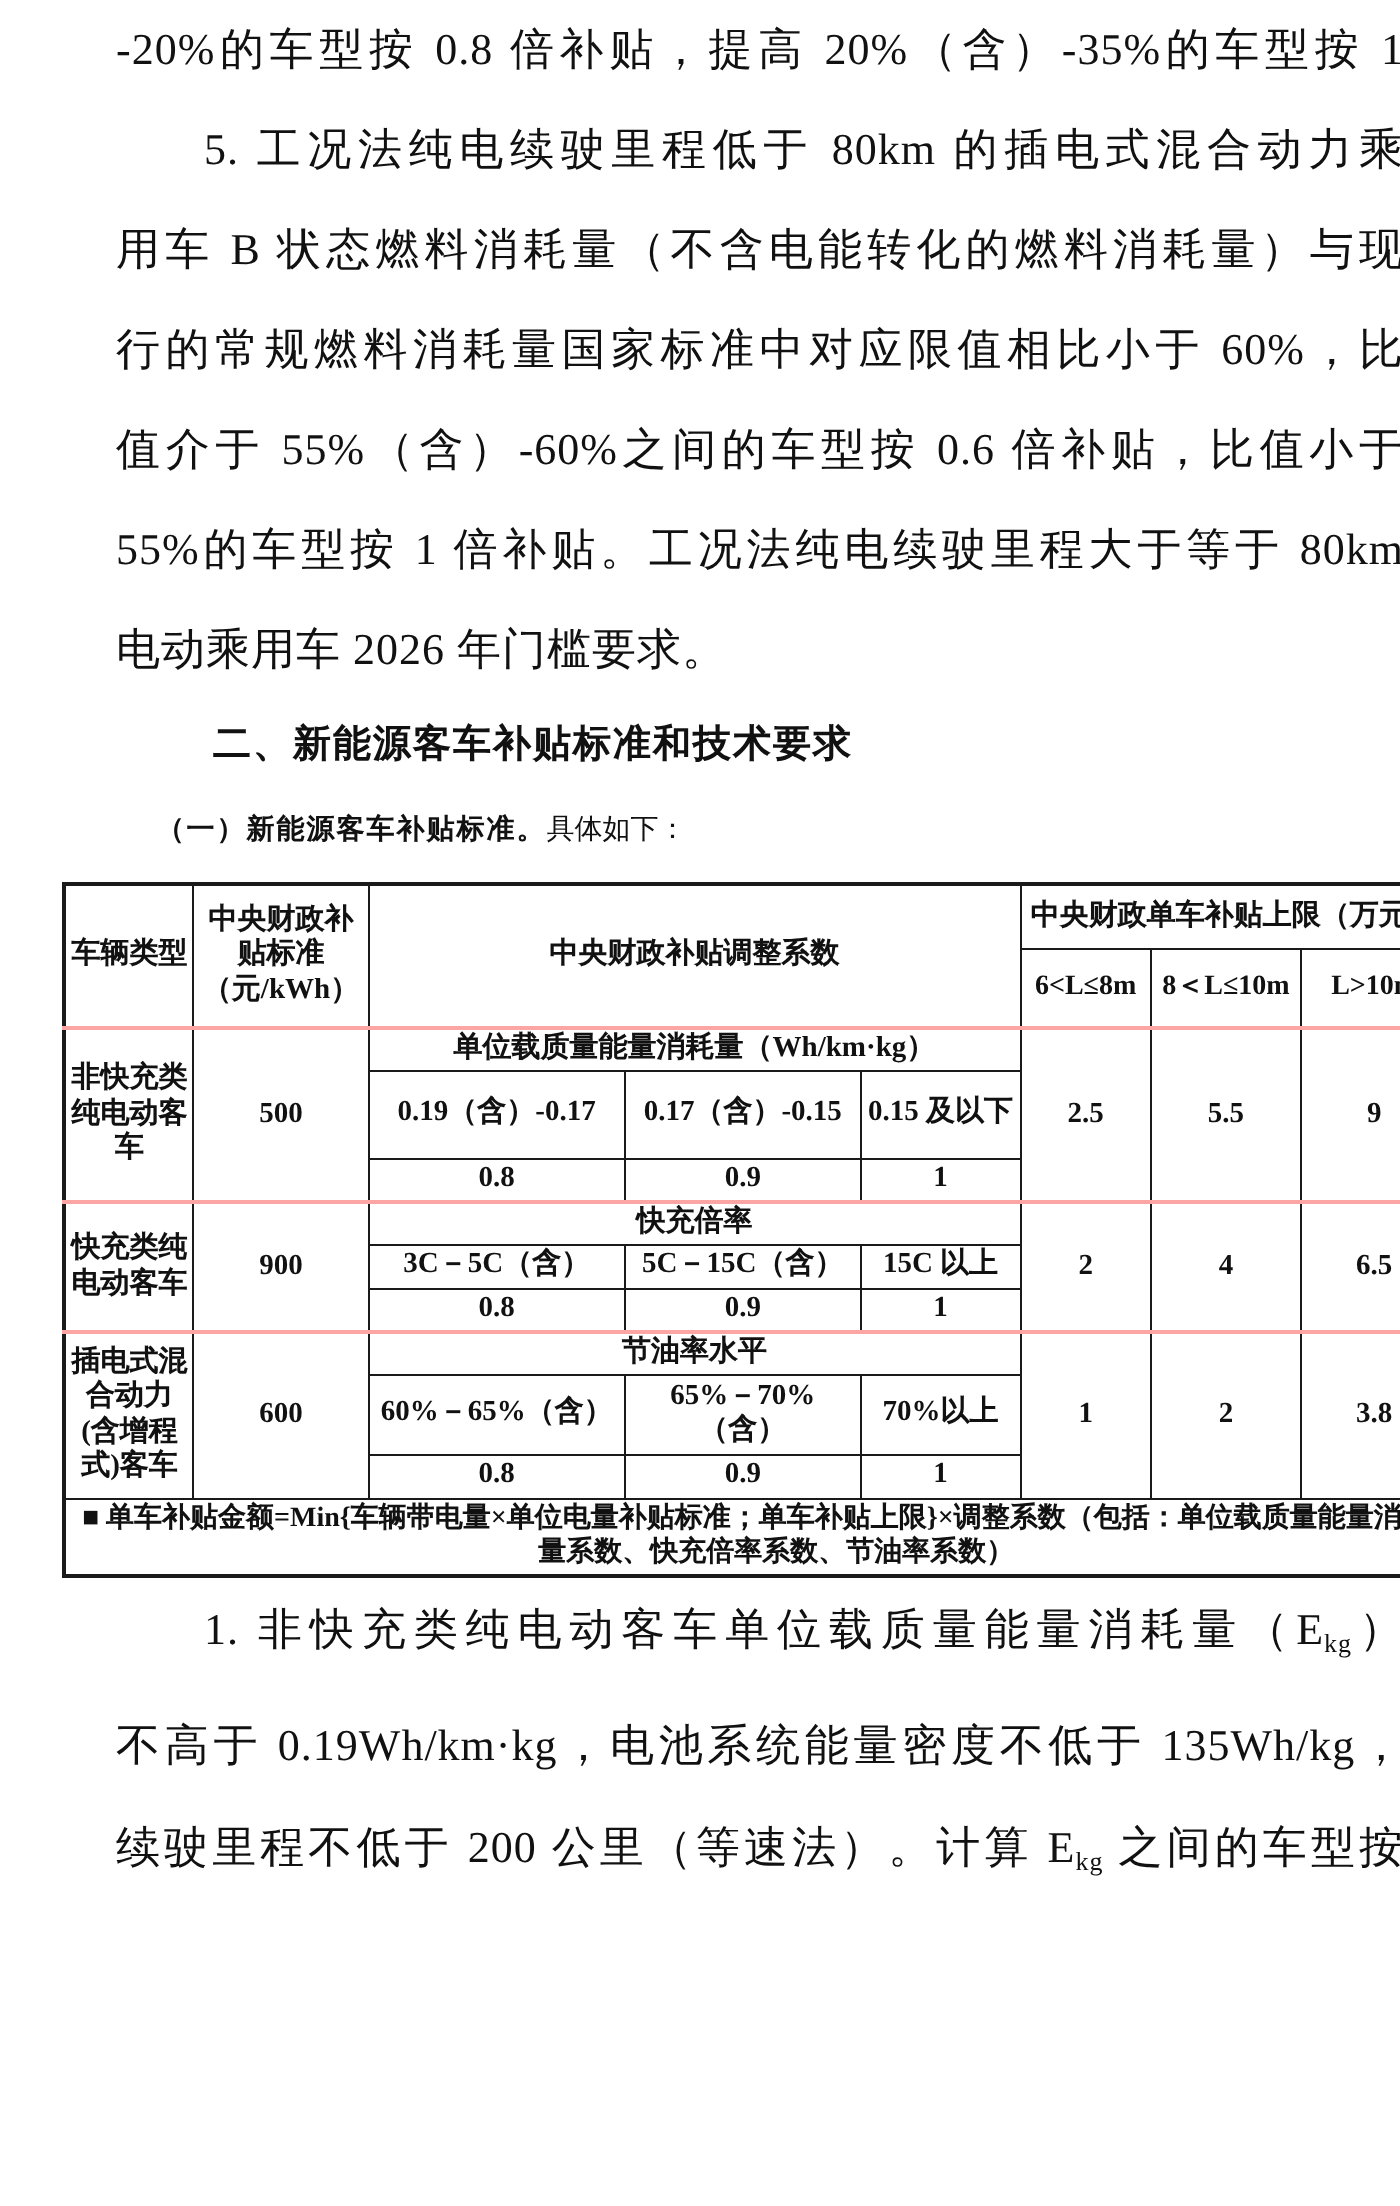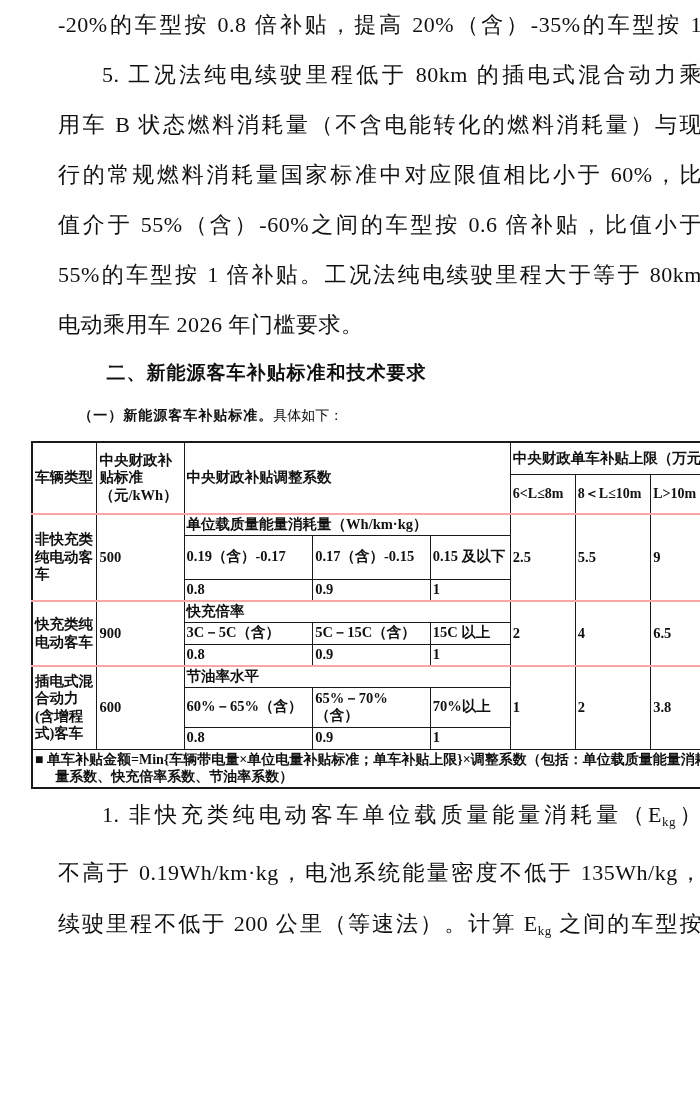--- a/index.html
+++ b/index.html
@@ -57,21 +57,21 @@
     border-collapse: collapse;
     border: 2px solid #1a1a1a;
     table-layout: fixed;
     font-family: "Liberation Serif", "DejaVu Serif", serif;
     font-weight: 700;
     font-size: 14.5px;
     color: #111111;
   }
   table.subsidy th, table.subsidy td {
     border: 1px solid #1a1a1a;
-    text-align: left;
+    text-align: center;
     vertical-align: middle;
     padding: 1px 2px;
     line-height: 17.5px;
     overflow: hidden;
   }
   tr.group-top > th, tr.group-top > td { border-top: 2px solid #fca5a5; }
   .subhead-cell { white-space: nowrap; font-size: 14px; }
   tr.h-top { height: 32px; }
   tr.h-sub { height: 40px; }
   tr.r-label { height: 20px; }

